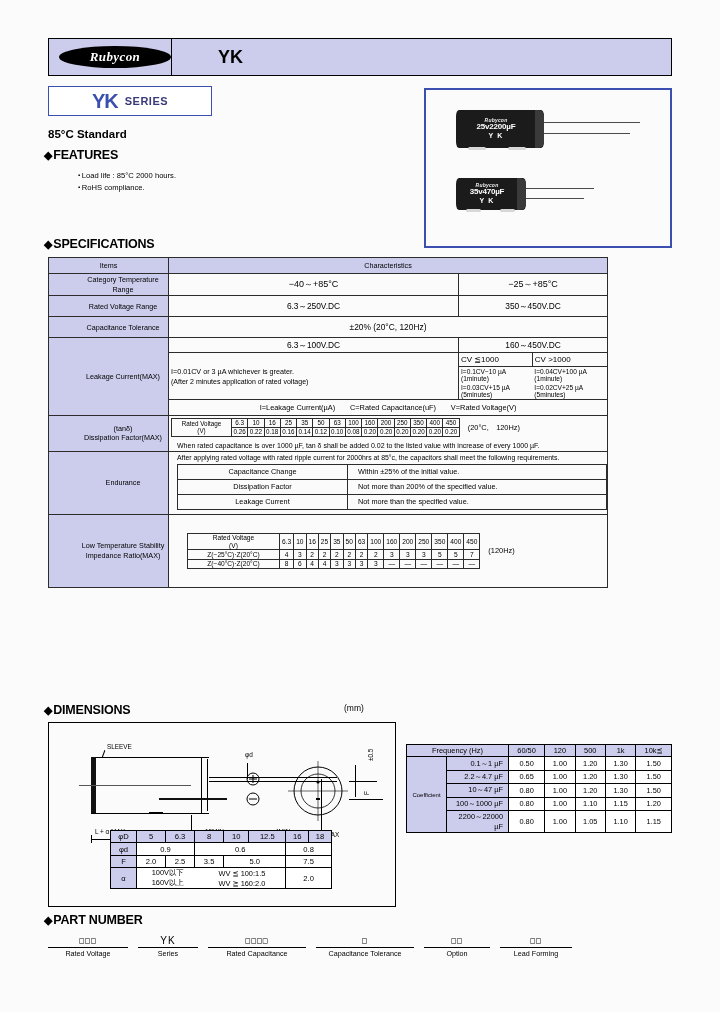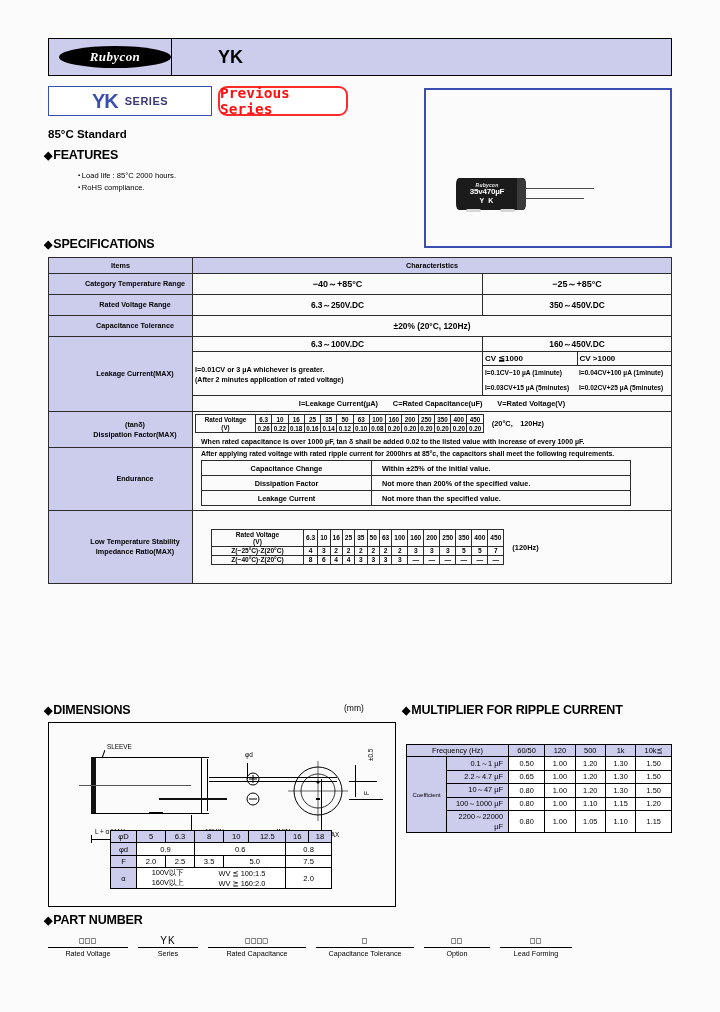--- a/index.html
+++ b/index.html
@@ -74,23 +74,22 @@
   
   .sec{position:absolute;font-size:12.5px;font-weight:bold;letter-spacing:-0.2px;}
   .sec .dia{font-size:11px;margin-right:1px;}
   .subt{position:absolute;font-size:11.5px;font-weight:bold;}
   .feat{position:absolute;font-size:7.6px;line-height:1.55;margin-left:16px;}
   .feat div:before{content:"▪ ";font-size:6px;vertical-align:1px;}
 
   
   table{border-collapse:collapse;}
   .spec{
-    position:absolute;left:48px;top:257px;width:624px;
+    position:absolute;left:48px;top:257px;width:560px;
     font-size:7.4px;
-    font-weight:bold;
   }
   .spec td,.spec th{border:0.8px solid #2c2c2c;padding:1px 2px;text-align:center;vertical-align:middle;}
   .spec .lbl{background:#ccccec;width:144px;text-align:center;font-size:7.2px;line-height:1.35;padding-left:31px;}
   .spec .hd{background:#ccccec;font-size:7.2px;height:16px;}
   .inner{width:100%;border-collapse:collapse;}
   .inner td{border:0.8px solid #2c2c2c;padding:1px 2px;text-align:left;}
   .noline td{border:none;}
 
   .tanbox{display:flex;align-items:center;justify-content:flex-start;padding:2px 0 2px 2px;}
   .tan-tbl{border-collapse:collapse;font-size:6.3px;}
@@ -156,24 +155,37 @@
       <span>Rubycon</span>
     </div>
     <div class="hdr-right">YK</div>
   </div>
 
   <div class="series-box">
     <span class="series-yk">YK</span>
     <span class="series-txt">SERIES</span>
   </div>
 
-  <div class="prev-series">Previous Series</div>
 
   <div class="photo">
 
+    <div class="cap" style="left:30px;top:20px;width:95px;height:40px;">
+      <div class="cap-body" style="width:88px;height:38px;">
+        <div class="cap-top"></div>
+        <div class="cap-text">
+          <div class="cap-brand">Rubycon</div>
+          <div class="cap-val">25v2200µF</div>
+          <div class="cap-yk">Y K</div>
+        </div>
+      </div>
+      <div class="cap-base" style="left:12px;top:37px;width:18px;height:3px;"></div>
+      <div class="cap-base" style="left:52px;top:37px;width:18px;height:3px;"></div>
+      <div class="lead" style="left:88px;top:12px;width:96px;"></div>
+      <div class="lead" style="left:88px;top:23px;width:86px;"></div>
+    </div>
 
     <div class="cap" style="left:30px;top:88px;width:80px;height:34px;">
       <div class="cap-body" style="width:70px;height:32px;">
         <div class="cap-top"></div>
         <div class="cap-text">
           <div class="cap-brand">Rubycon</div>
           <div class="cap-val">35v470µF</div>
           <div class="cap-yk">Y K</div>
         </div>
       </div>
@@ -513,23 +525,20 @@
             <td style="border:none;text-align:center;font-size:7.4px;padding:0 2px;">WV ≧ 160:2.0</td>
           </tr>
         </tbody>
             </table>
       </td>
       <td colspan="2">2.0</td>
     </tr>
   </tbody>
     </table>
 
-  <div class="sec" style="left:402px;top:703px;">
-    <span class="dia">◆</span><span>MULTIPLIER FOR RIPPLE CURRENT</span>
-  </div>
   <div class="rip-sub">Frequency coefficient</div>
 
   <table class="rip-tbl">
     <tbody>
         <tr>
       <td class="h" colspan="2">Frequency (Hz)</td>
       <td class="h">60/50</td>
       <td class="h">120</td>
       <td class="h">500</td>
       <td class="h">1k</td>

